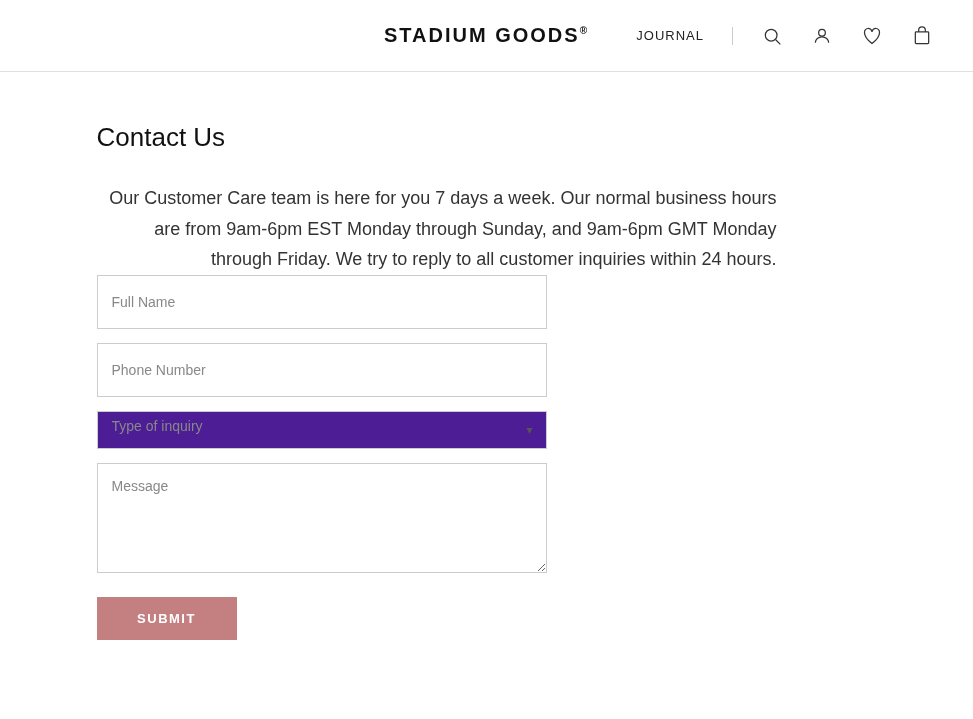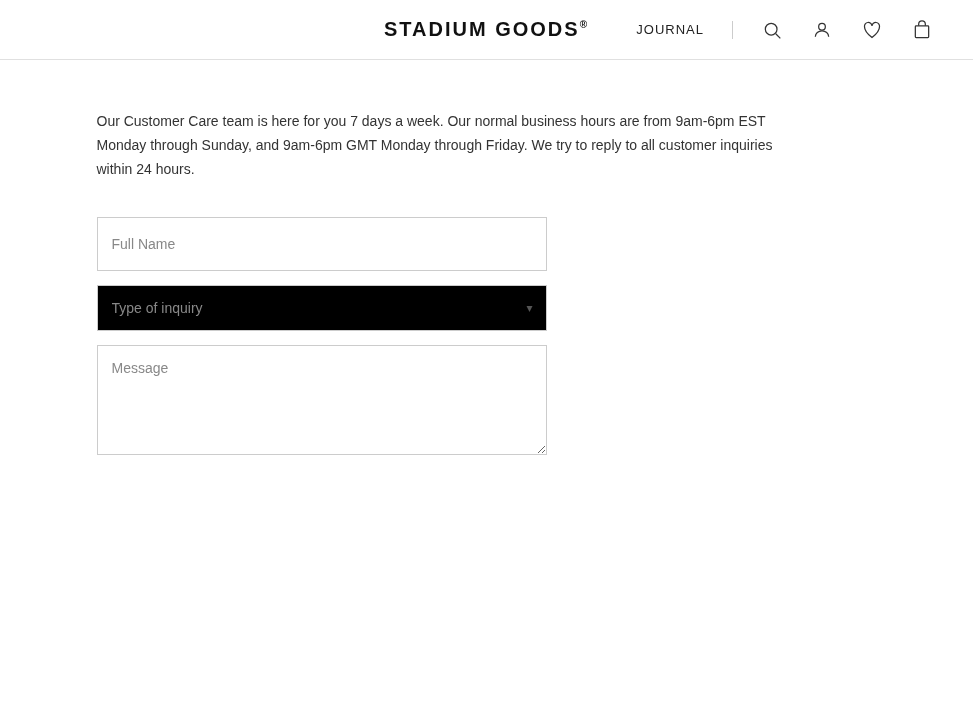--- a/index.html
+++ b/index.html
@@ -15,21 +15,21 @@
       width: 973px;
       min-height: 719px;
     }
 
     
     .header {
       display: flex;
       align-items: center;
       justify-content: space-between;
       padding: 0 40px;
-      height: 60px;
+      height: 72px;
       border-bottom: 1px solid #e0e0e0;
     }
 
     .header-left {
       flex: 1;
     }
 
     .header-center {
       flex: 1;
       display: flex;
@@ -96,25 +96,25 @@
     }
 
     .page-title {
       font-size: 26px;
       font-weight: normal;
       margin-bottom: 30px;
       color: #111;
     }
 
     .description {
-      font-size: 14px;
+      font-size: 18px;
       line-height: 1.7;
       color: #333;
-      margin-bottom: 36px;
       max-width: 680px;
+      text-align: right;
     }
 
     .contact-form {
       display: flex;
       flex-direction: column;
       gap: 14px;
       max-width: 450px;
     }
 
     .form-input {
@@ -131,26 +131,26 @@
       color: #888;
     }
 
     .form-select-wrapper {
       position: relative;
       width: 100%;
     }
 
     .form-select {
       width: 100%;
-      padding: 14px 40px 14px 14px;
+      padding: 6px 40px 14px 14px;
       border: 1px solid #ccc;
       font-size: 14px;
       color: #888;
       outline: none;
-      background: #000000;
+      background: #4c1d95;
       appearance: none;
       -webkit-appearance: none;
       cursor: pointer;
     }
 
     .select-arrow {
       position: absolute;
       right: 14px;
       top: 50%;
       transform: translateY(-50%);
@@ -229,36 +229,39 @@
     <div class="header-icon">
       <svg viewBox="0 0 24 24">
         <rect x="4" y="7" width="16" height="14" rx="1"></rect>
         <path d="M8 7V5a4 4 0 0 1 8 0v2"></path>
       </svg>
     </div>
   </div>
 </header>
 
 <main class="main">
+  <h1 class="page-title">Contact Us</h1>
   <p class="description">Our Customer Care team is here for you 7 days a week. Our normal business hours are from 9am-6pm EST Monday through Sunday, and 9am-6pm GMT Monday through Friday. We try to reply to all customer inquiries within 24 hours.</p>
 
   <form class="contact-form">
 
     <input class="form-input" type="text" placeholder="Full Name" style="">
 
 
+    <input class="form-input" type="tel" placeholder="Phone Number" style="">
 
     <div class="form-select-wrapper">
       <select class="form-select">
         <option value="">Type of inquiry</option>
         <option value="order_status">Order Status</option>
         <option value="returns">Returns &amp; Exchanges</option>
         <option value="product">Product Question</option>
         <option value="general">General Inquiry</option>
       </select>
       <span class="select-arrow">▾</span>
     </div>
 
     <textarea class="form-textarea" placeholder="Message" style=""></textarea>
 
+    <button type="submit" class="submit-btn">SUBMIT</button>
 
   </form>
 </main>
 
 </body></html>

